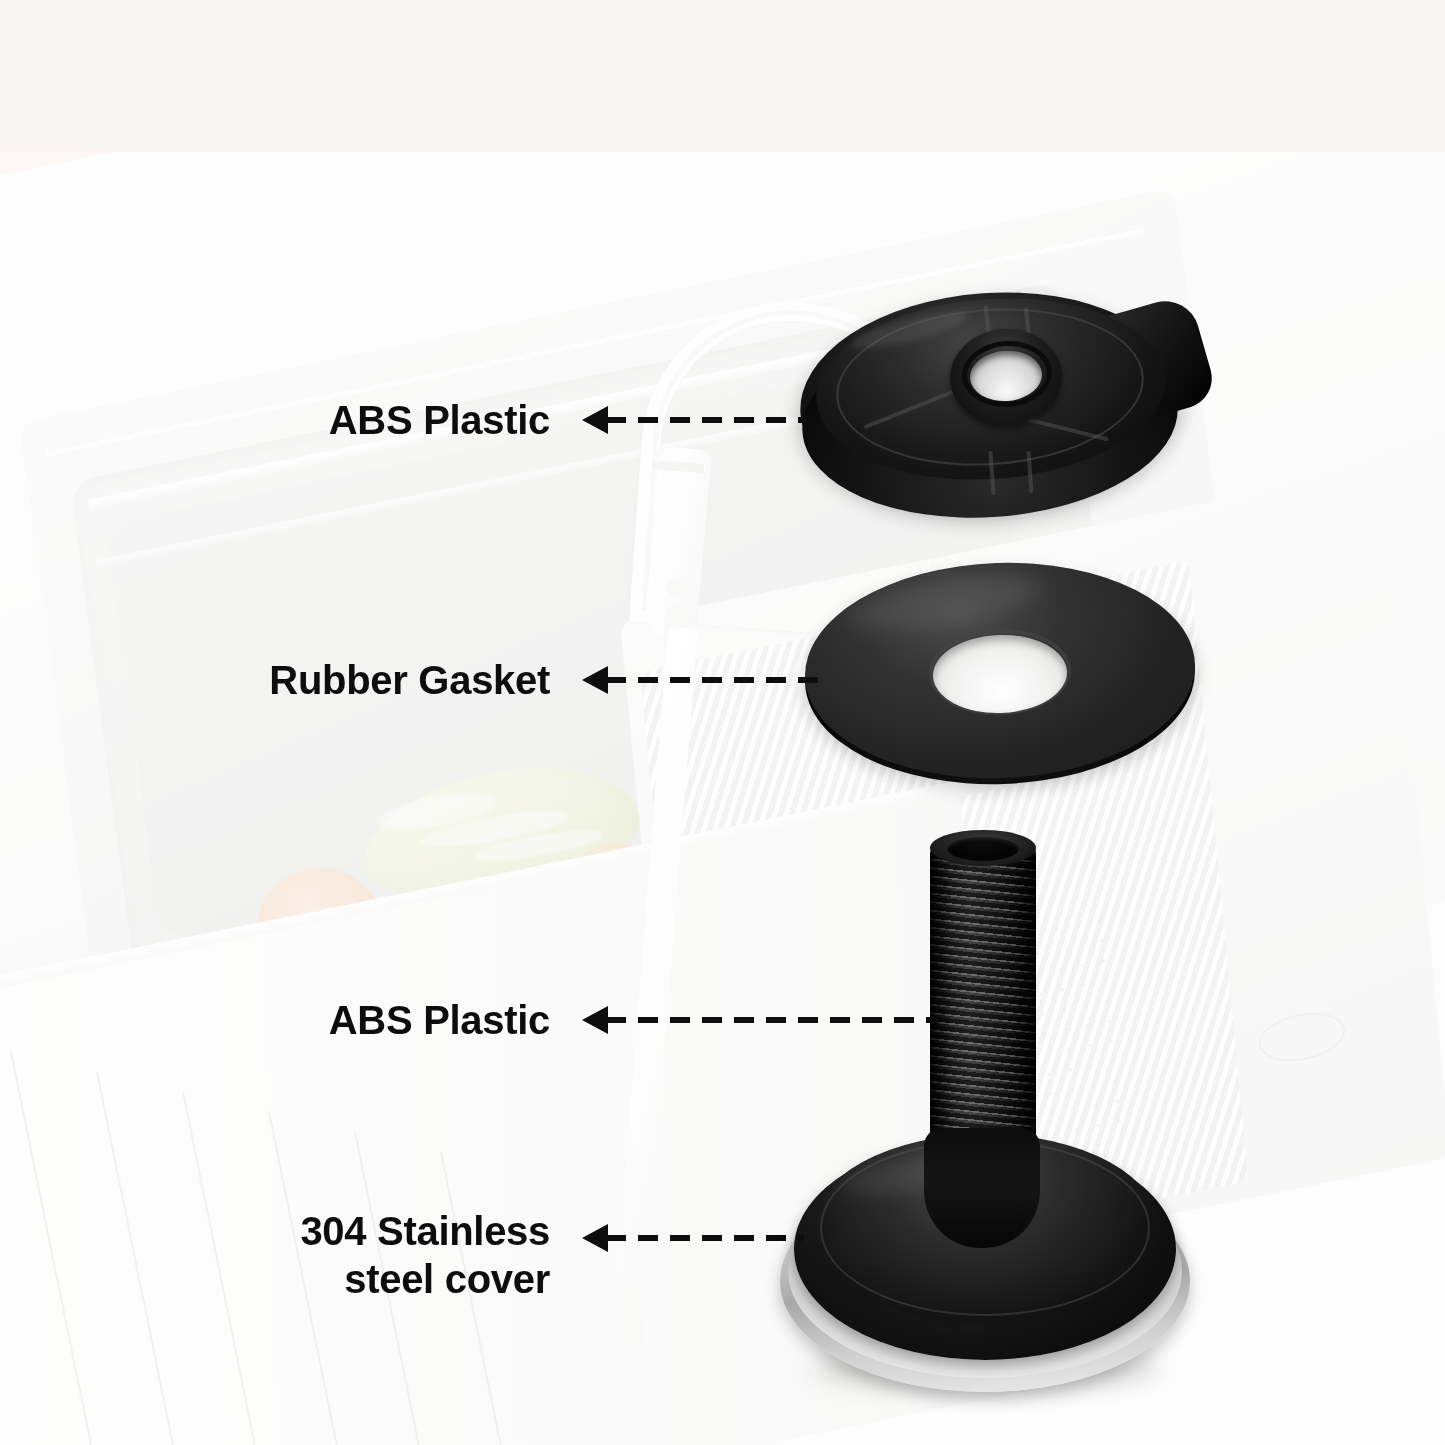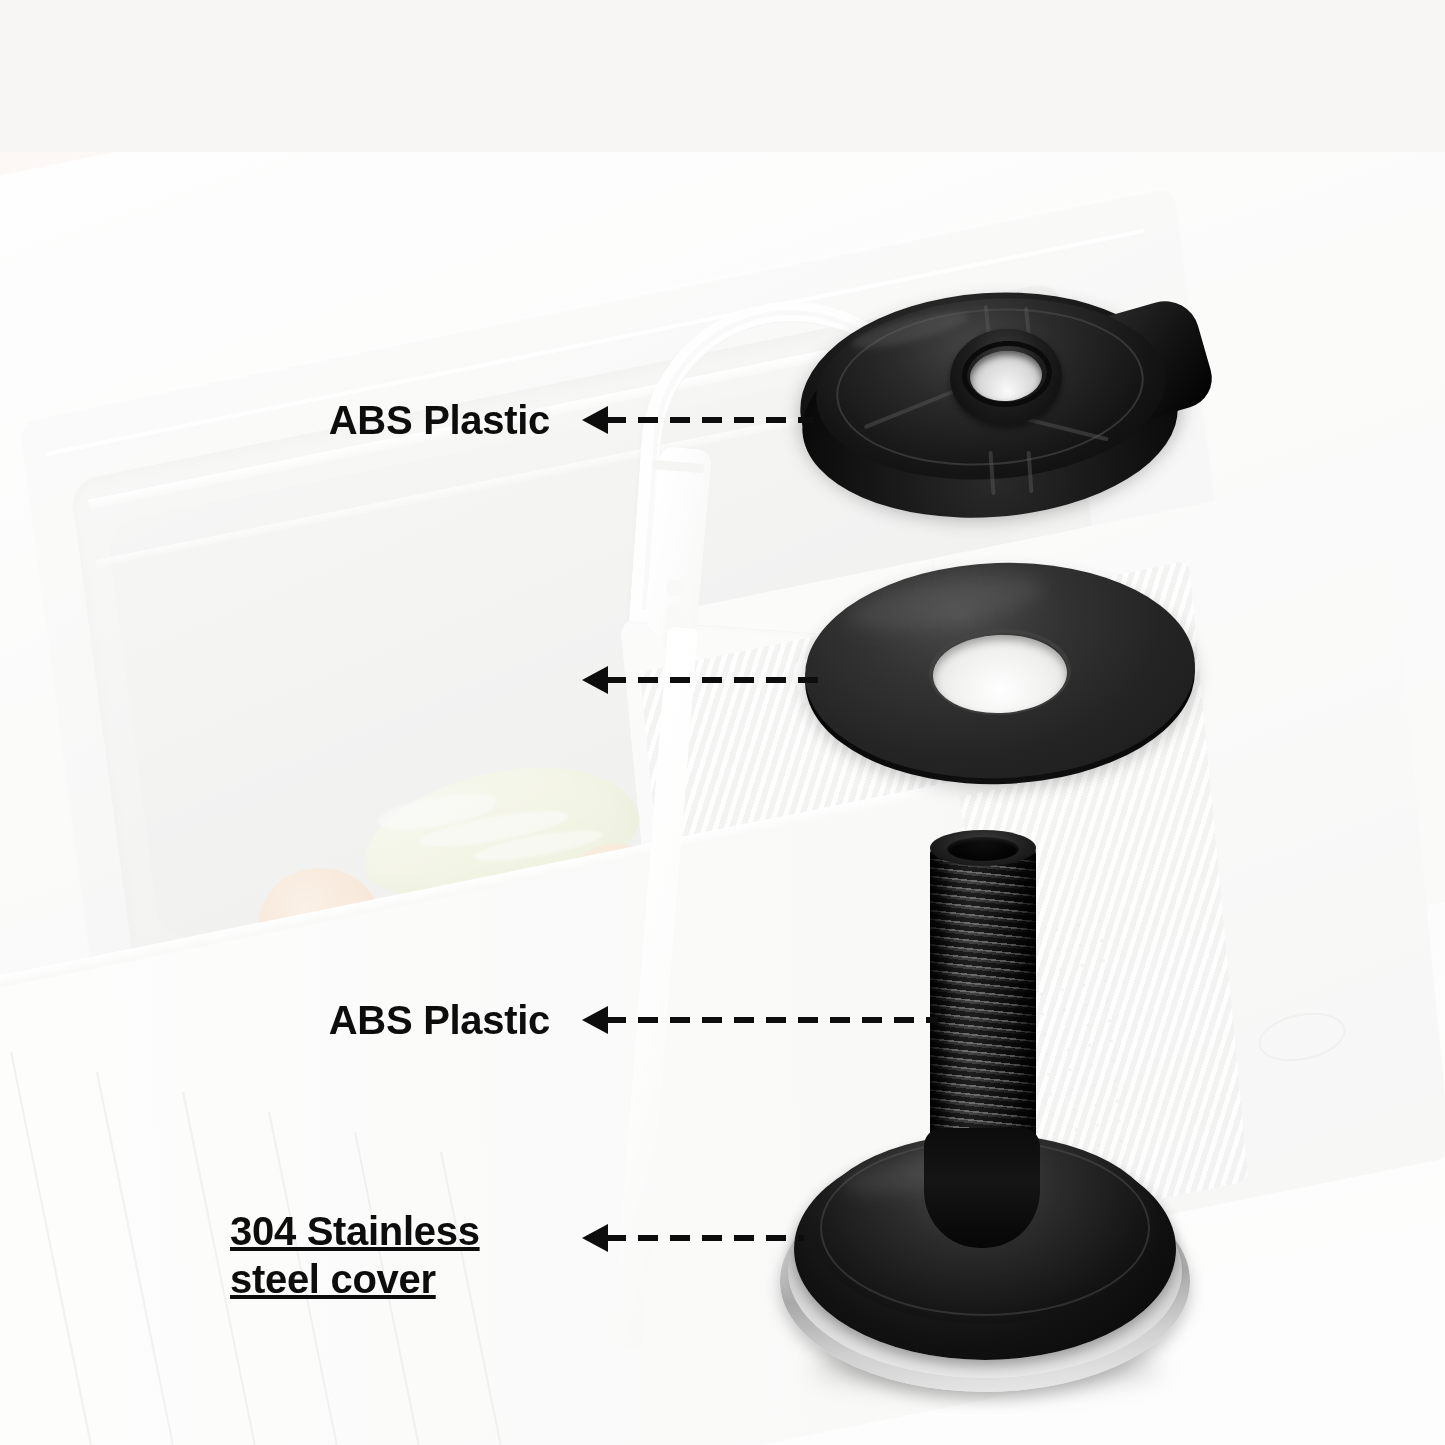--- a/index.html
+++ b/index.html
@@ -575,21 +575,21 @@
   .label {
     position:absolute;
     color:#0d0d0d;
     font-size:40px;
     font-weight:bold;
     line-height:48px;
     white-space:pre-line;
     text-align:right;
     letter-spacing:-0.3px;
   }
-  .label.centered { text-align:left;text-decoration:underline; }
+  .label.centered { text-align:right; }
   .arrow { position:absolute; height:16px; }
   .arrow-head {
     position:absolute; left:0; top:0;
     width:0; height:0;
     border-top:14px solid transparent;
     border-bottom:14px solid transparent;
     border-right:26px solid #0d0d0d;
   }
   .arrow-line {
     position:absolute; top:11px;
@@ -710,20 +710,21 @@
   </div>
 
   <div id="annotations">
 
     <div class="label" style="left:250px; top:396px; width:300px;">ABS Plastic</div>
     <div class="arrow" style="left:582px; top:406px; width:232px;">
       <div class="arrow-head"></div>
       <div class="arrow-line" style="left:24px; width:208px;"></div>
     </div>
 
+    <div class="label" style="left:190px; top:656px; width:360px;">Rubber Gasket</div>
     <div class="arrow" style="left:582px; top:666px; width:238px;">
       <div class="arrow-head"></div>
       <div class="arrow-line" style="left:24px; width:214px;"></div>
     </div>
 
     <div class="label" style="left:250px; top:996px; width:300px;">ABS Plastic</div>
     <div class="arrow" style="left:582px; top:1006px; width:356px;">
       <div class="arrow-head"></div>
       <div class="arrow-line" style="left:24px; width:332px;"></div>
     </div>

